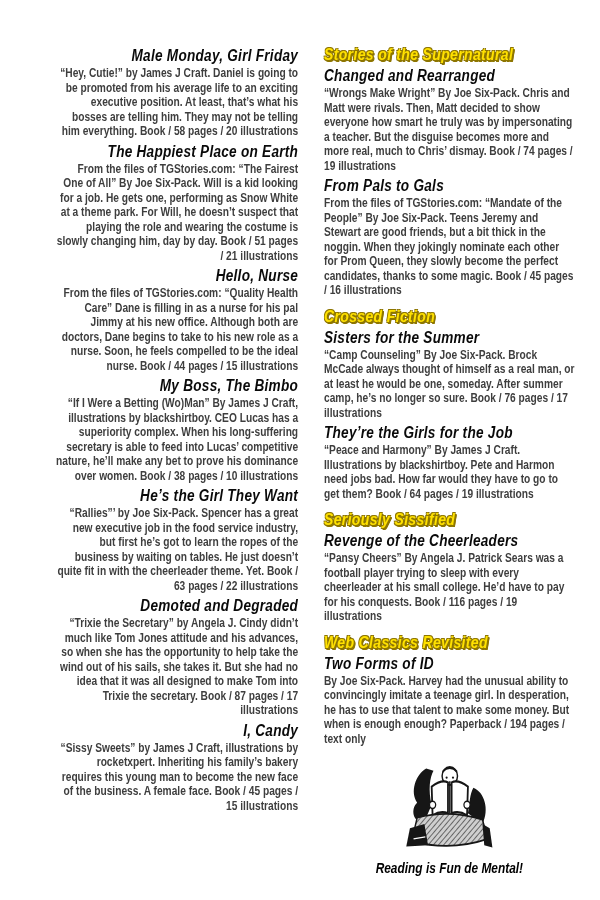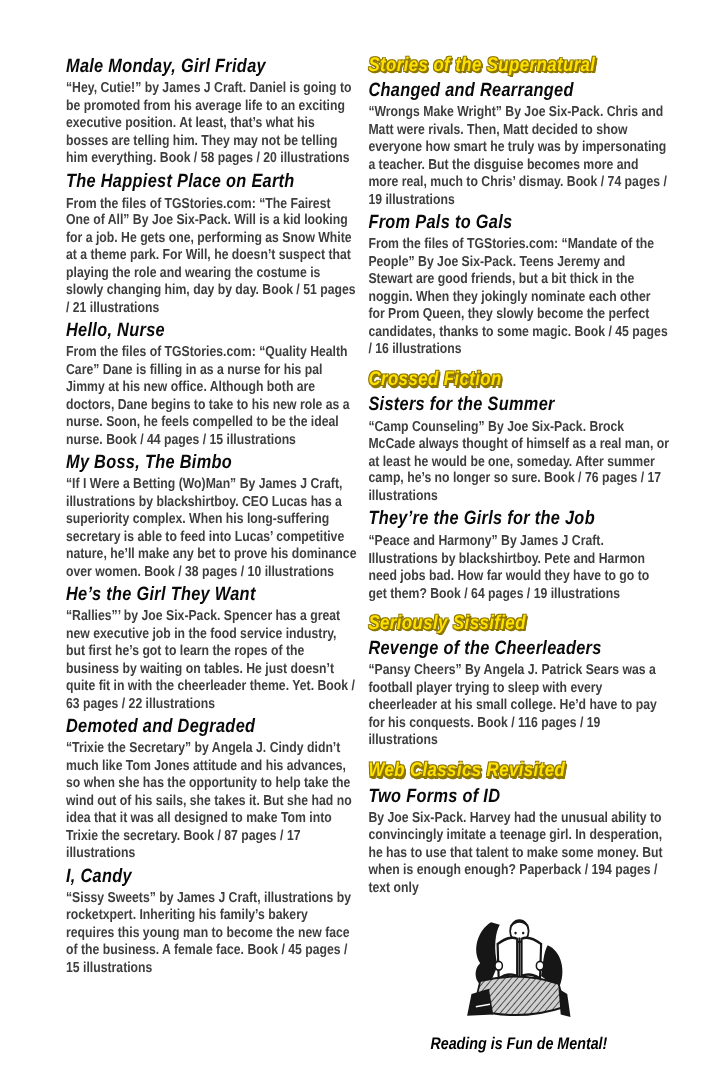--- a/index.html
+++ b/index.html
@@ -5,22 +5,22 @@
   html,body { margin:0; padding:0; background:#e8e8e8; }
   .page {
     position:relative;
     width:600px; height:900px;
     margin:0 auto;
     background:#ffffff;
     overflow:hidden;
     font-family:"Liberation Sans", sans-serif;
   }
   .col { position:absolute; top:44px; }
-  .col-left  { left:55px;  width:243px; }
-  .col-right { left:307px; width:251px; }
+  .col-left  { left:55px;  width:243px;text-align:right; }
+  .col-right { left:324px; width:251px; }
   
   .squeeze { transform:scaleX(0.85); transform-origin:0 0; }
   .col-left  .squeeze { width:286px; }
   .col-right .squeeze { width:295px; }
 
   .story { margin:0 0 3px 0; }
   .story-title {
     font-style:italic; font-weight:bold;
     font-size:16px; line-height:19px;
     letter-spacing:0.3px;

